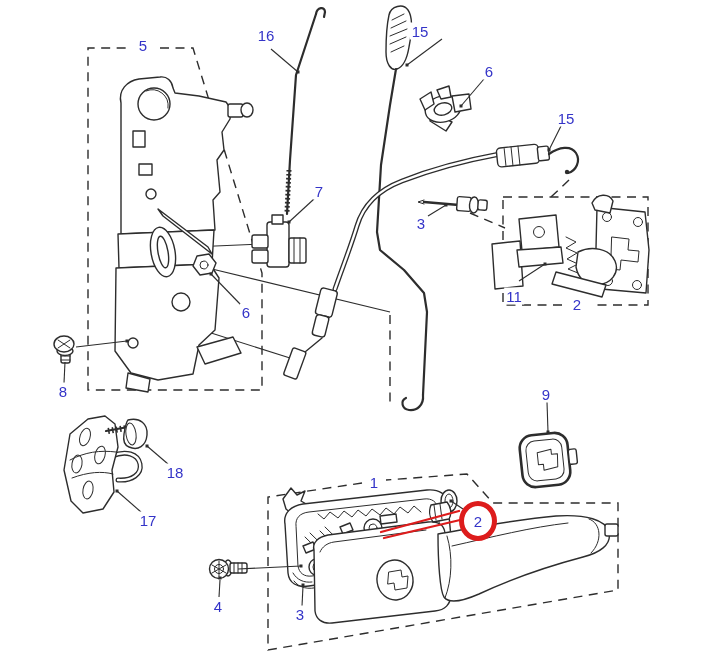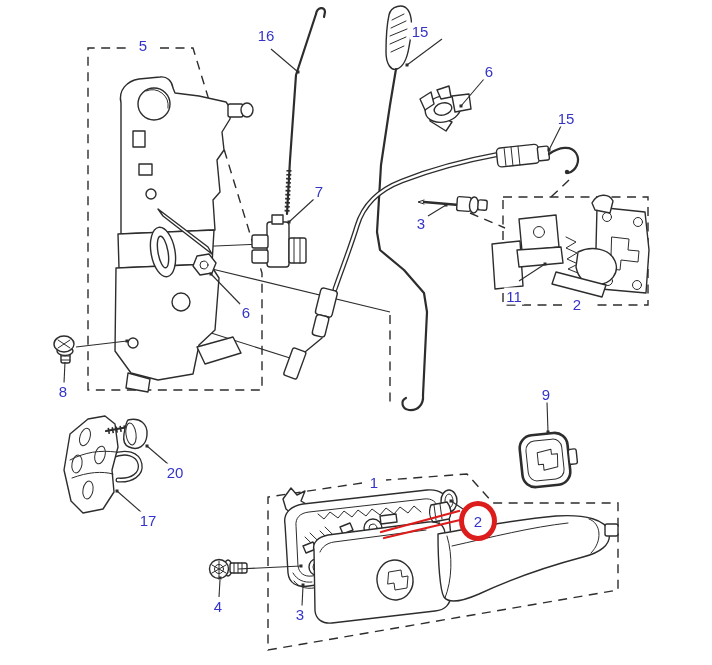--- a/index.html
+++ b/index.html
@@ -286,14 +286,14 @@
   <div class="callout" style="left:63px;top:391px">8</div>
   <div class="callout" style="left:546px;top:394px">9</div>
   <div class="callout" style="left:577px;top:304px">2</div>
   <div class="callout" style="left:514px;top:296px">11</div>
   <div class="callout" style="left:421px;top:223px">3</div>
   <div class="callout" style="left:566px;top:118px">15</div>
   <div class="callout" style="left:489px;top:71px">6</div>
   <div class="callout" style="left:420px;top:31px">15</div>
   <div class="callout" style="left:266px;top:35px">16</div>
   <div class="callout" style="left:148px;top:520px">17</div>
-  <div class="callout" style="left:175px;top:472px">20</div>
+  <div class="callout" style="left:175px;top:472px">18</div>
 </div>
 
 </body></html>

